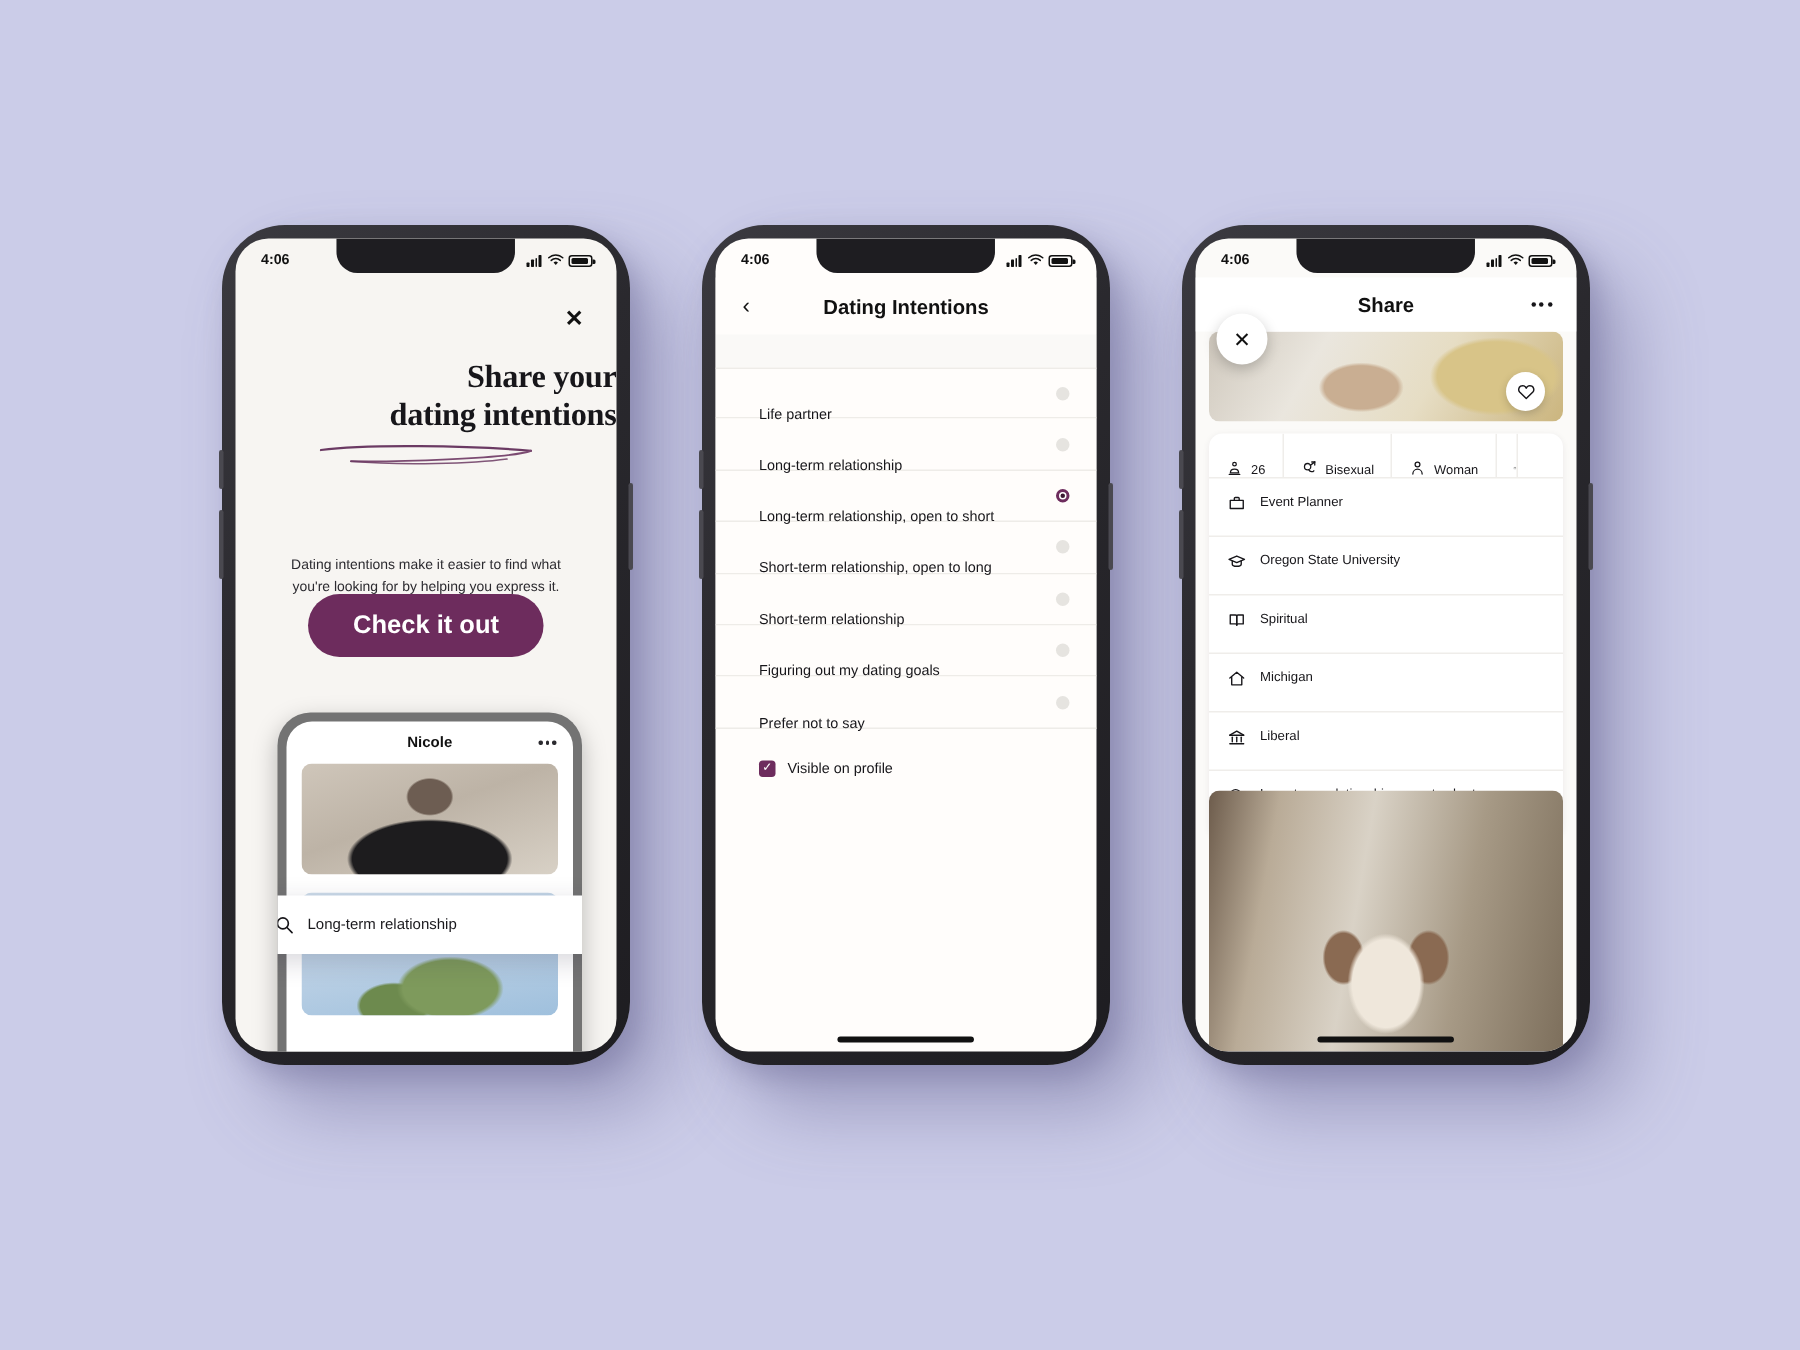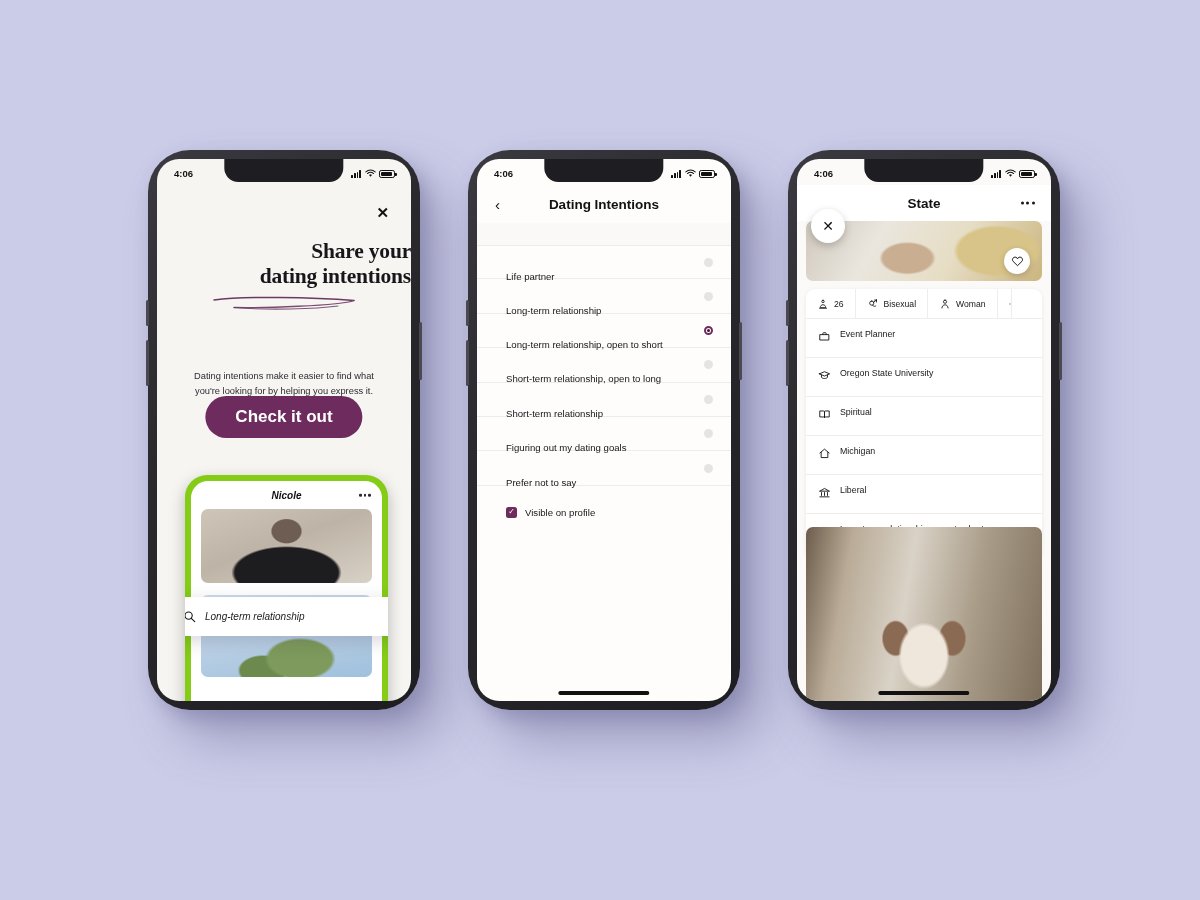--- a/index.html
+++ b/index.html
@@ -125,26 +125,25 @@
     padding: 11px 30px; border-radius: 30px; border: 0;
     font-family: "Liberation Sans", sans-serif;
     cursor: pointer;
     white-space: nowrap;
   }
 
   
   .inner-phone {
     position: absolute;
     left: 28px; bottom: -24px; width: 203px; height: 250px;
-    background: #84cc16;
+    background: #737373;
     border-radius: 22px 22px 18px 18px;
     padding: 6px;
     box-shadow: 0 6px 16px rgba(0,0,0,0.26);
     overflow: hidden;
-    font-style: italic;
   }
   .inner-screen {
     width: 100%; height: 100%;
     background: #ffffff; border-radius: 17px; overflow: hidden;
     position: relative;
   }
   .inner-topbar {
     height: 28px; display: flex; align-items: center; justify-content: center;
     position: relative; border-bottom: 0;
   }
@@ -270,21 +269,21 @@
   .p3-card {
     position: absolute; top: 130px; left: 9px; right: 9px;
     background: #fff; border-radius: 9px; overflow: hidden;
     box-shadow: 0 1px 5px rgba(40,35,60,0.07);
   }
   .chips {
     display: flex; align-items: center; height: 30px;
     border-bottom: 1px solid #efedea; overflow: hidden;
   }
   .chip {
-    display: flex; align-items: center; gap: 5px;
+    display: flex; align-items: flex-end; gap: 5px;
     padding: 0 11px; height: 100%;
     border-right: 1px solid #efedea;
     flex: 0 0 auto; cursor: pointer;
   }
   .chip .ct { font-size: 8.6px; color: #17161a; white-space: nowrap; }
   .chip.cut { padding-right: 0; overflow: hidden; width: 14px; }
 
   .drow {
     display: flex; align-items: flex-start; gap: 9px;
     padding: 10px 12px;
@@ -475,21 +474,21 @@
             <path d="M3.6 6.1a6.4 6.4 0 0 1 8.8 0" stroke="#111" stroke-width="1.5" fill="none" stroke-linecap="round"></path>
             <path d="M1.2 3.6a9.9 9.9 0 0 1 13.6 0" stroke="#111" stroke-width="1.5" fill="none" stroke-linecap="round"></path>
           </svg>
           <span class="batt">
               <span></span>
             </span>
         </span>
       </div>
 
       <div class="p3-nav">
-        <span class="p3-title">State</span>
+        <span class="p3-title">Share</span>
         <span class="p3-dots">
             <i></i>
             <i></i>
             <i></i>
           </span>
       </div>
 
       <div class="p3-photo">
         <div class="like-btn">
           <svg width="13" height="12" viewBox="0 0 20 18">

